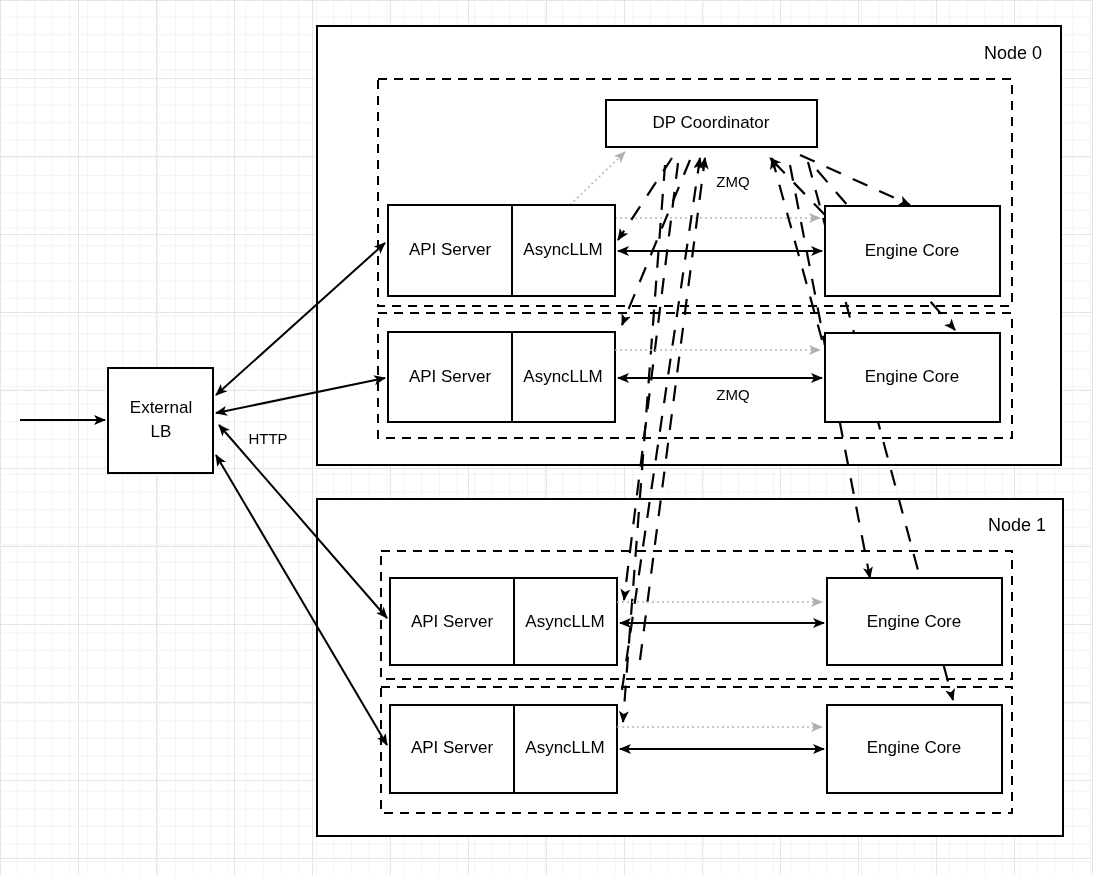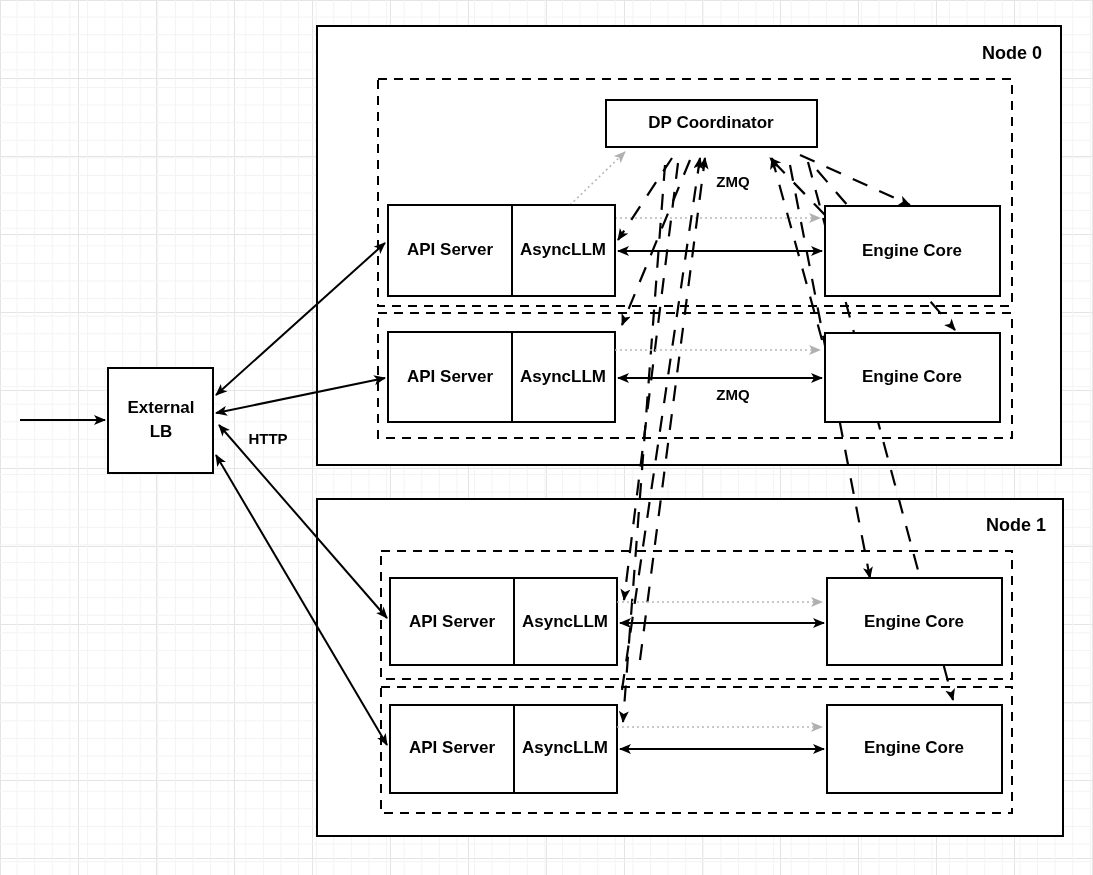--- a/index.html
+++ b/index.html
@@ -18,21 +18,20 @@
       linear-gradient(to right, #e4e4e4 1px, transparent 1px),
       linear-gradient(to bottom, #e4e4e4 1px, transparent 1px);
     background-size:
       17.6px 17.6px,
       17.6px 17.6px,
       78px 78px,
       78px 78px;
     background-position: -1px -1px, -1px -1px, 0px 0px, 0px 0px;
     overflow: hidden;
     font-family: "Liberation Sans", sans-serif;
-    font-weight: bold;
   }
   svg.layer {
     position: absolute;
     left: 0; top: 0;
     width: 1093px;
     height: 875px;
   }
   .box-text {
     font-family: "Liberation Sans", sans-serif;
     font-size: 17px;

